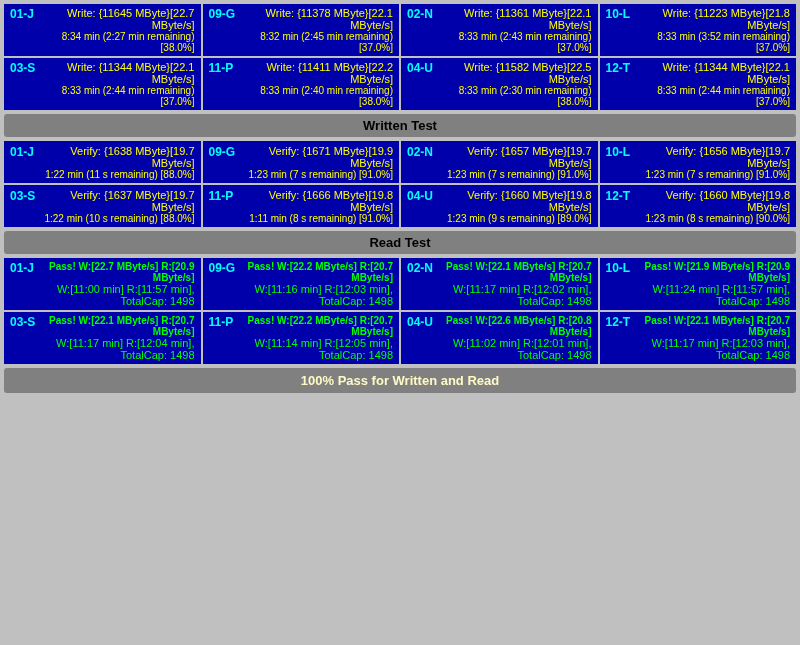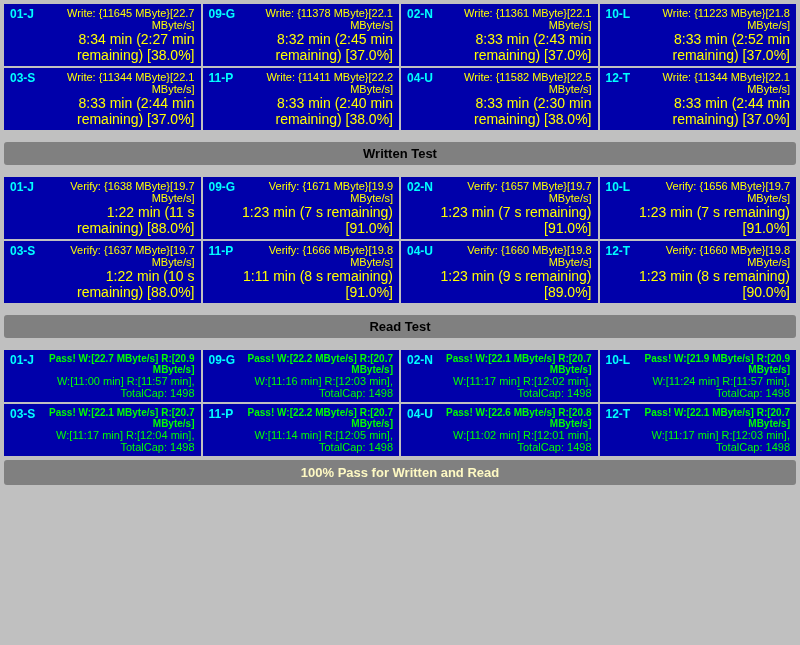--- a/index.html
+++ b/index.html
@@ -40,30 +40,30 @@
     .cell-content {
       flex: 1;
       text-align: right;
     }
     .cell-line1 {
       color: #ffff00;
       font-size: 11px;
     }
     .cell-line2 {
       color: #ffff00;
-      font-size: 14px;
+      font-size: 10px;
     }
     .section-header {
       background: #808080;
       color: #000000;
       text-align: center;
       padding: 4px;
       font-size: 13px;
       font-weight: bold;
-      margin: 12px 0;
+      margin: 4px 0;
       border-radius: 3px;
     }
     .pass-cell {
       background: #0000aa;
       color: #00ff00;
       padding: 3px 6px;
       min-height: 42px;
       display: flex;
       flex-direction: column;
       justify-content: center;
@@ -126,21 +126,21 @@
               <div class="cell-line1">Write: {11361 MByte}[22.1 MByte/s]</div>
               <div class="cell-line2">8:33 min (2:43 min remaining)  [37.0%]</div>
             </div>
           </div>
         </div>
         <div class="cell">
           <div class="cell-row">
             <span class="label-col">10-L</span>
             <div class="cell-content">
               <div class="cell-line1">Write: {11223 MByte}[21.8 MByte/s]</div>
-              <div class="cell-line2">8:33 min (2:52 min remaining)  [37.0%]</div>
+              <div class="cell-line2">8:33 min (3:52 min remaining)  [37.0%]</div>
             </div>
           </div>
         </div>
         <div class="cell">
           <div class="cell-row">
             <span class="label-col">03-S</span>
             <div class="cell-content">
               <div class="cell-line1">Write: {11344 MByte}[22.1 MByte/s]</div>
               <div class="cell-line2">8:33 min (2:44 min remaining)  [37.0%]</div>
             </div>

